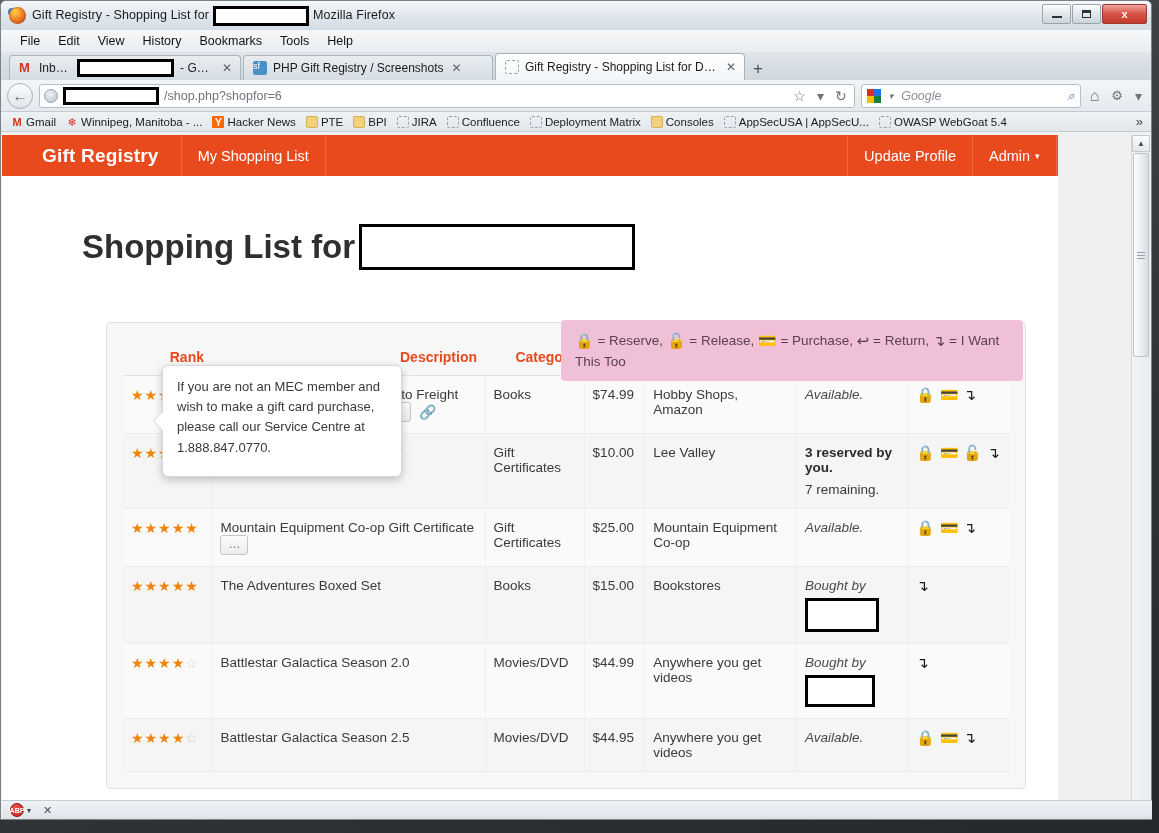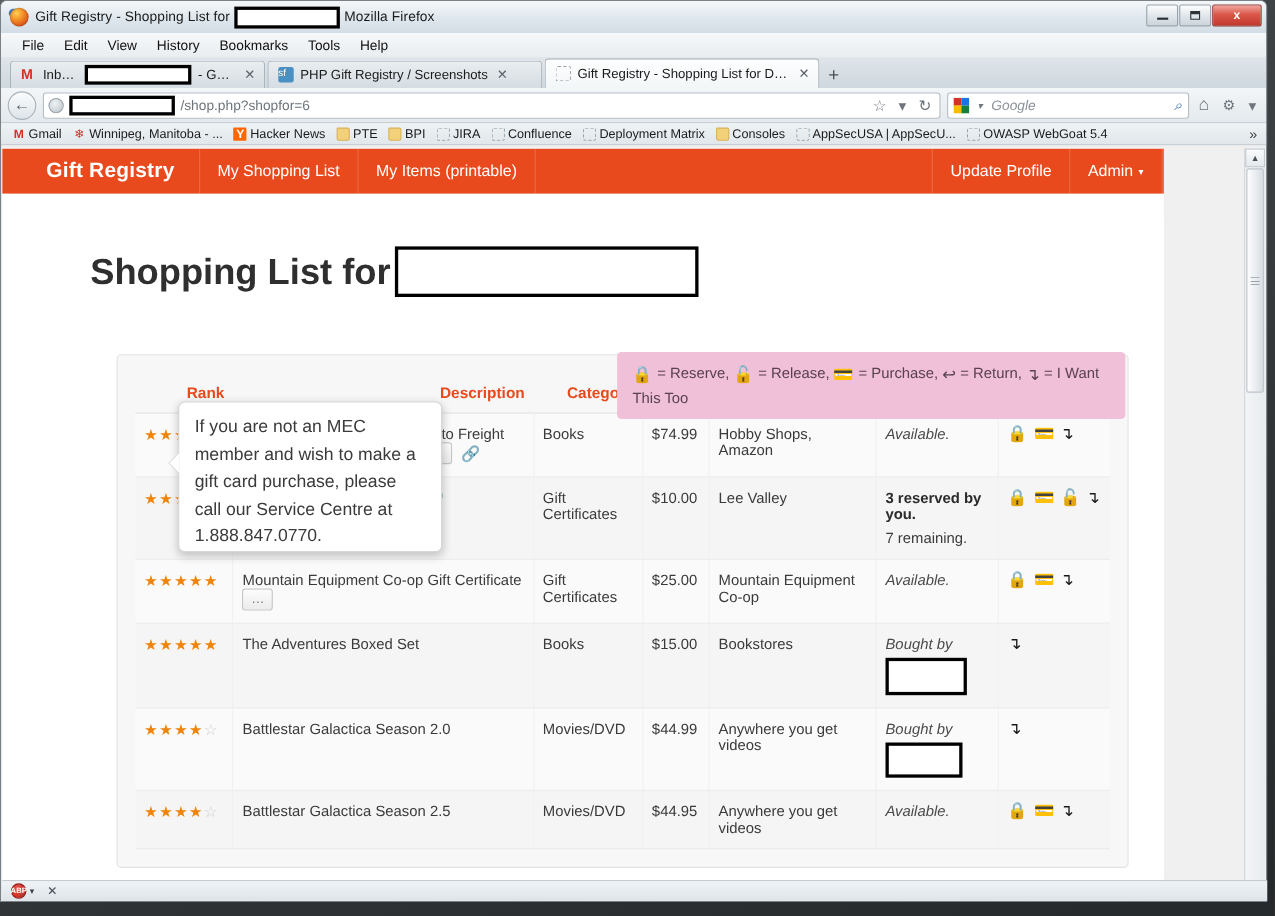--- a/index.html
+++ b/index.html
@@ -229,21 +229,21 @@
   
   #popover {
     position:absolute; left:160px; top:167px; width:240px;
     background:#fff; border:1px solid #d6d6d6; border-radius:6px;
     box-shadow:0 3px 9px rgba(0,0,0,.22); z-index:30;
   }
   #popover .ptitle {
     padding:9px 14px; font-size:14px; color:#4a4a4a;
     background:#f7f7f7; border-bottom:1px solid #e3e3e3; border-radius:6px 6px 0 0;
   }
-  #popover .pbody { padding:11px 14px 0; font-size:16px; line-height:1.55; color:#3a3a3a; }
+  #popover .pbody { padding:11px 14px 18px; font-size:13px; line-height:1.55; color:#3a3a3a; }
   #popover .arrow {
     position:absolute; left:-9px; top:46px; width:0;height:0;
     border-top:9px solid transparent; border-bottom:9px solid transparent;
     border-right:9px solid #fff;
     filter:drop-shadow(-1px 0 0 #d6d6d6);
   }
 
   
   #vscroll {
     position:absolute; right:1px; top:134px; width:19px; height:672px;
@@ -422,23 +422,20 @@
   </div>
 
   <div id="viewport">
     <div id="pagescroll">
 
       <div id="sitenav">
         <div class="brand">Gift Registry</div>
         <a href="#">
             <span>My Shopping List</span>
           </a>
-        <a href="#">
-            <span>My Items (printable)</span>
-          </a>
         <div class="spacer"></div>
         <a href="#">
             <span>Update Profile</span>
           </a>
         <a href="#">
             <span>Admin</span>
             <span class="caret">▾</span>
           </a>
         <a href="#">
             <span>Logout</span>

